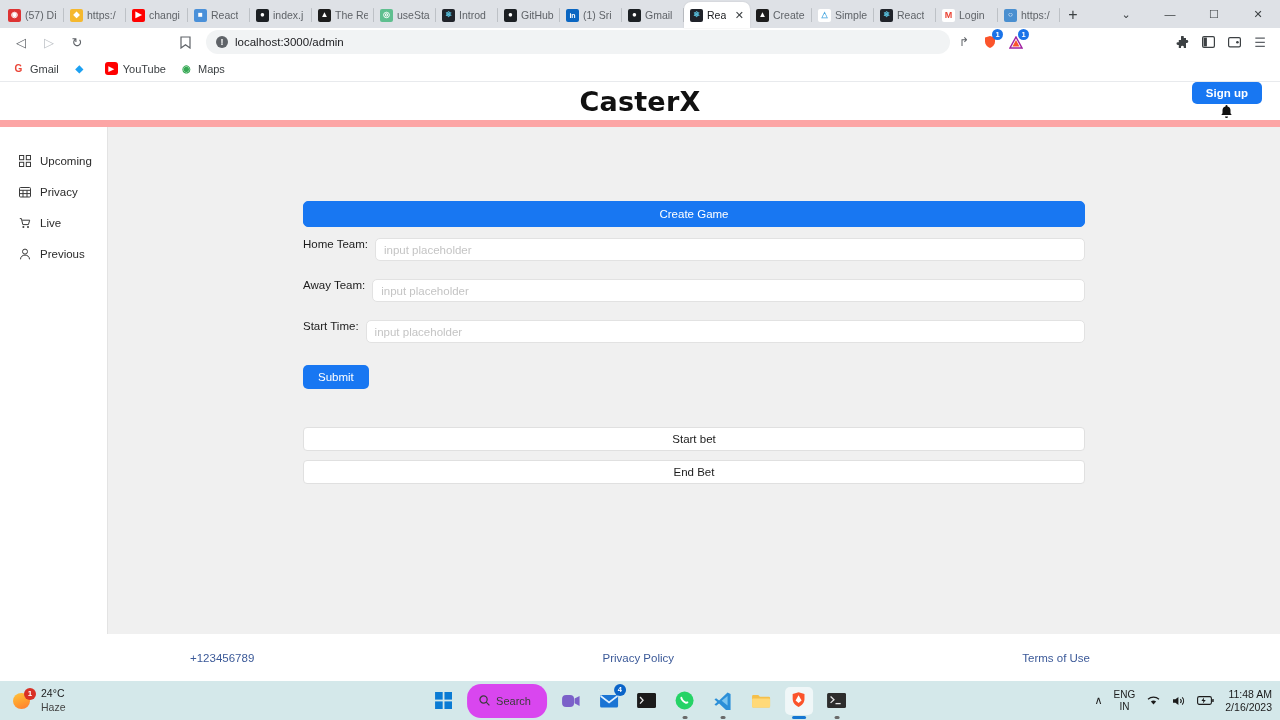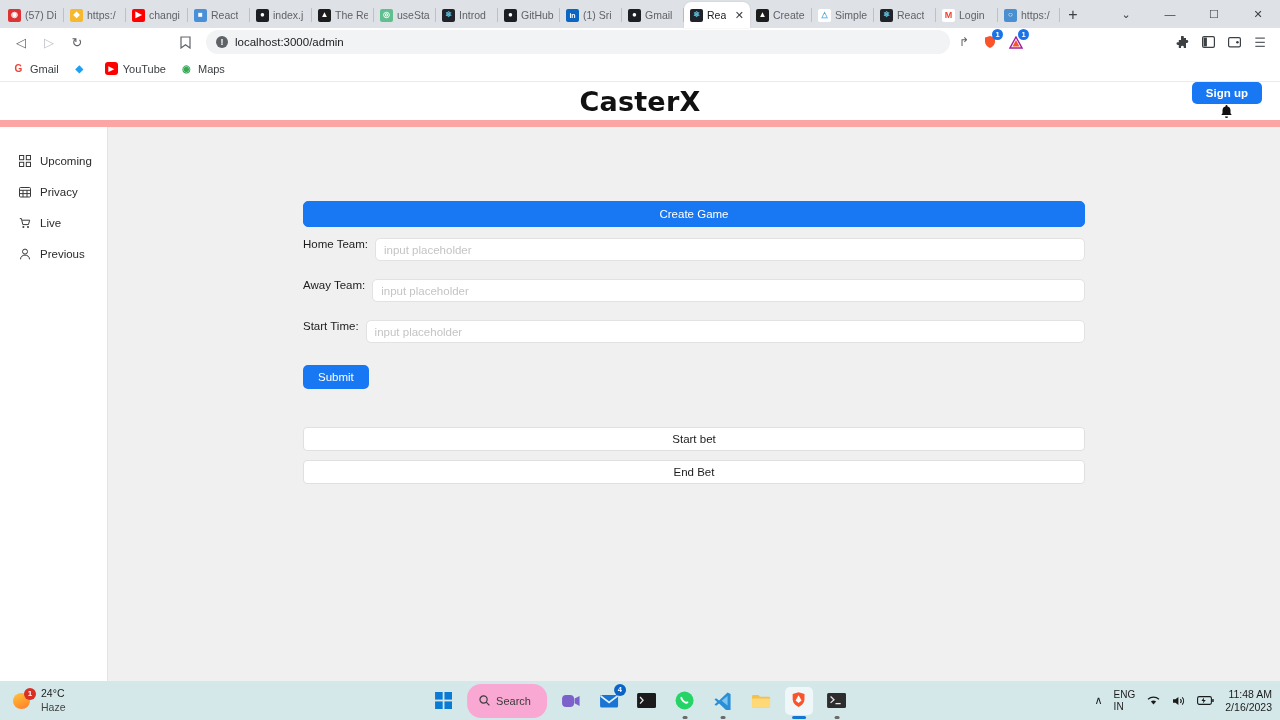--- a/index.html
+++ b/index.html
@@ -210,29 +210,29 @@
     width: 5px; height: 2.5px; border-radius: 2px; background: #6a6a6a;
   }
   .tbapp.active .under { width: 14px; background: #1677d2; }
   .tbbadge {
     position: absolute; top: -3px; right: -3px; min-width: 12px; height: 12px;
     border-radius: 6px; background: #0a64c8; color: #fff; font-size: 7.5px;
     display: flex; align-items: center; justify-content: center;
     font-weight: bold; padding: 0 2px;
   }
   .searchpill {
-    height: 34px; background: #f9a8d4; border-radius: 14px;
+    height: 34px; background: #d946ef; border-radius: 14px;
     display: flex; align-items: center; gap: 6px; padding: 0 16px 0 12px;
     font-size: 11px; color: #3b3b3b;
   }
   .tray {
     position: absolute; right: 8px; display: flex; align-items: center;
     gap: 11px; font-size: 11px; color: #1b1b1b;
   }
-  .lang { line-height: 1.15; font-size: 10px; }
+  .lang { line-height: 1.15; text-align: center; font-size: 10px; }
   .clock { line-height: 1.2; text-align: right; font-size: 10.5px; }
   svg { display: block; }
 </style>
 </head>
 <body>
 
 <div class="browser">
 
   <div class="tabstrip">
     <div class="tab">
@@ -463,20 +463,25 @@
           </div>
 
           <button class="submitbtn">Submit</button>
 
           <div class="wbtn">Start bet</div>
           <div class="wbtn">End Bet</div>
         </div>
       </div>
     </div>
 
+    <div class="footer">
+      <span class="flink">+123456789</span>
+      <span class="flink">Privacy Policy</span>
+      <span class="flink">Terms of Use</span>
+    </div>
   </div>
 </div>
 
 <div class="taskbar">
 
   <div class="weather">
     <div class="wicon">
       <div class="sunball"></div>
       <span class="wbadge">1</span>
     </div>

